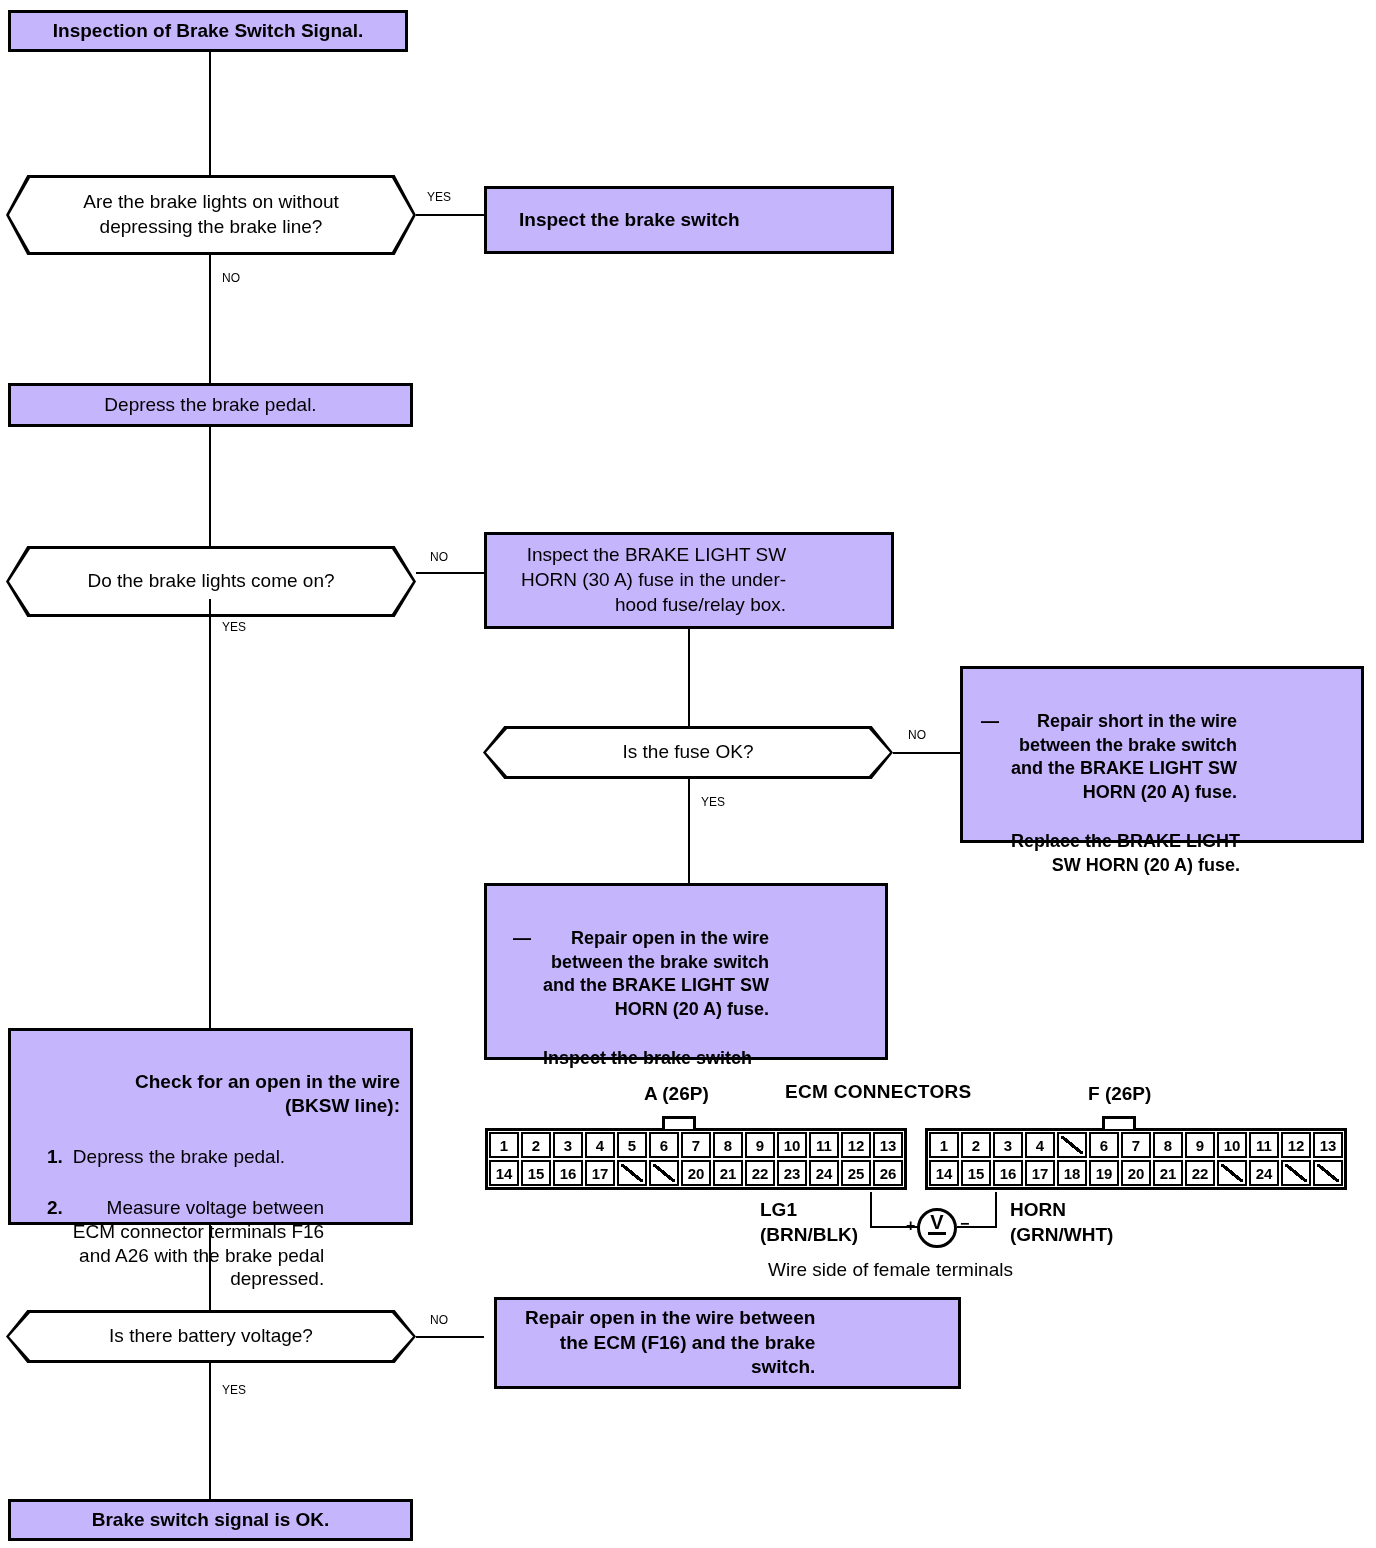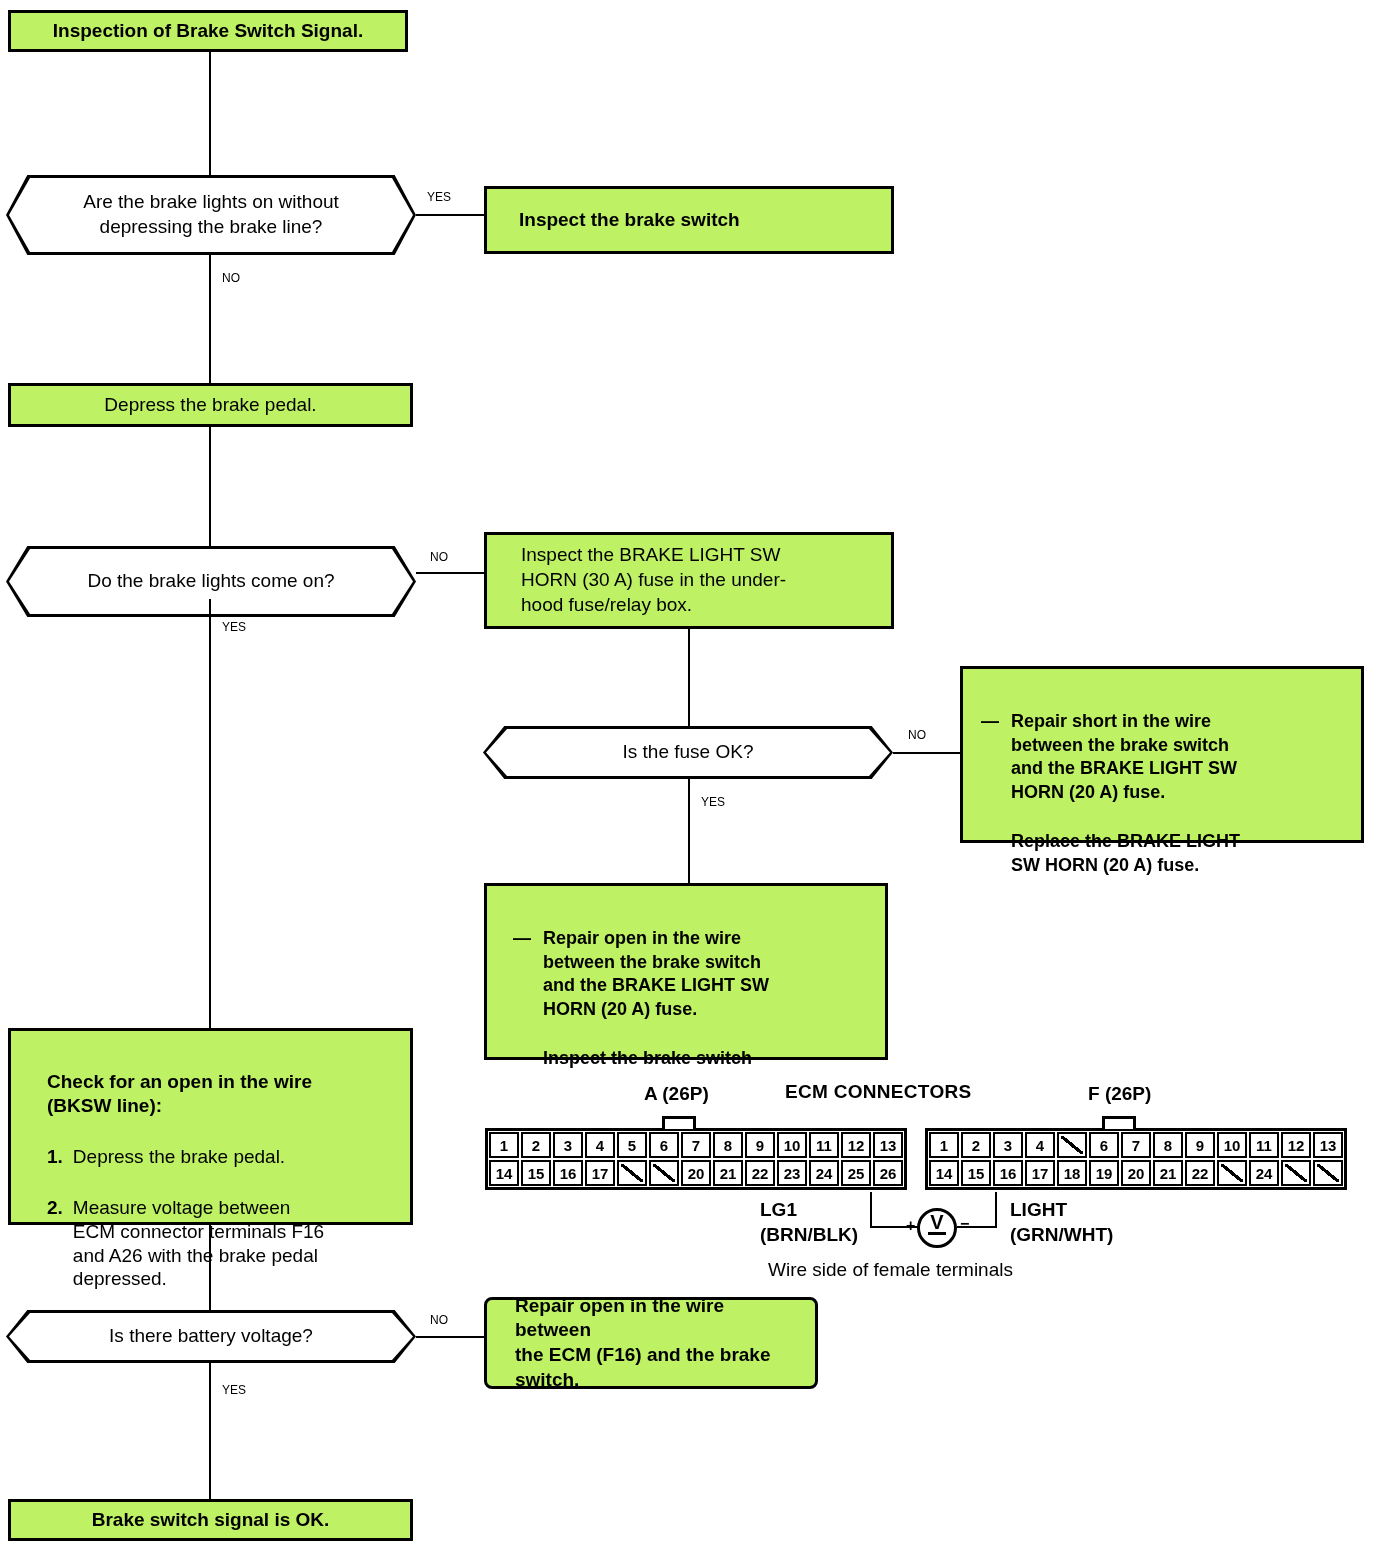--- a/index.html
+++ b/index.html
@@ -14,24 +14,25 @@
     height: 1548px;
     background: #ffffff;
     font-family: "Liberation Sans", sans-serif;
     color: #000000;
     overflow: hidden;
   }
   
   .box {
     position: absolute;
     border: 3px solid #000;
-    background: #bef264;
+    background: #c4b5fd;
     box-sizing: border-box;
     display: flex;
     align-items: center;
+    text-align: right;
   }
   .box.center { justify-content: center; }
   .box .txt {
     padding: 0 14px;
     line-height: 1.30;
     white-space: pre-line;
   }
   .bold  { font-weight: bold; }
   .t18   { font-size: 18px; }
   .t19   { font-size: 19px; }
@@ -367,35 +368,35 @@
   <div class="vmeter" style="left:917px; top:1208px;">
     <div class="vletter">V</div>
     <div class="vbar"></div>
   </div>
   <span class="sign" style="left:906px; top:1218px;">+</span>
   <span class="sign" style="left:960px; top:1216px;">−</span>
 
   <div class="cap t19" style="left:760px; top:1199px;">LG1</div>
   <div class="cap t19" style="left:760px; top:1224px;">(BRN/BLK)</div>
 
-  <div class="cap t19" style="left:1010px; top:1199px;">LIGHT</div>
+  <div class="cap t19" style="left:1010px; top:1199px;">HORN</div>
   <div class="cap t19" style="left:1010px; top:1224px;">(GRN/WHT)</div>
 
   <div class="t19" style="position:absolute; left:768px; top:1259px; white-space:nowrap;">Wire side of female terminals</div>
 
   <div class="hex" style="left:6px; top:1310px; width:410px; height:53px;">
     <div class="hexshape"></div>
     <div class="hexinner"></div>
     <div class="hextxt t19">Is there battery voltage?</div>
   </div>
 
   <div class="thinh" style="left:416px; top:1336px; width:68px;"></div>
   <span class="branch-label" style="left:430px; top:1313px;">NO</span>
 
-  <div class="box" style="left:484px; top:1297px; width:334px; height:92px;border-radius:8px;">
+  <div class="box" style="left:494px; top:1297px; width:467px; height:92px;">
     <span class="txt bold t19" style="padding-left:28px;">Repair open in the wire between
 the ECM (F16) and the brake
 switch.</span>
   </div>
 
   <div class="thinv" style="left:209px; top:1363px; height:136px;"></div>
   <span class="branch-label" style="left:222px; top:1383px;">YES</span>
 
   <div class="box center" style="left:8px; top:1499px; width:405px; height:42px;">
     <span class="txt bold t19">Brake switch signal is OK.</span>

